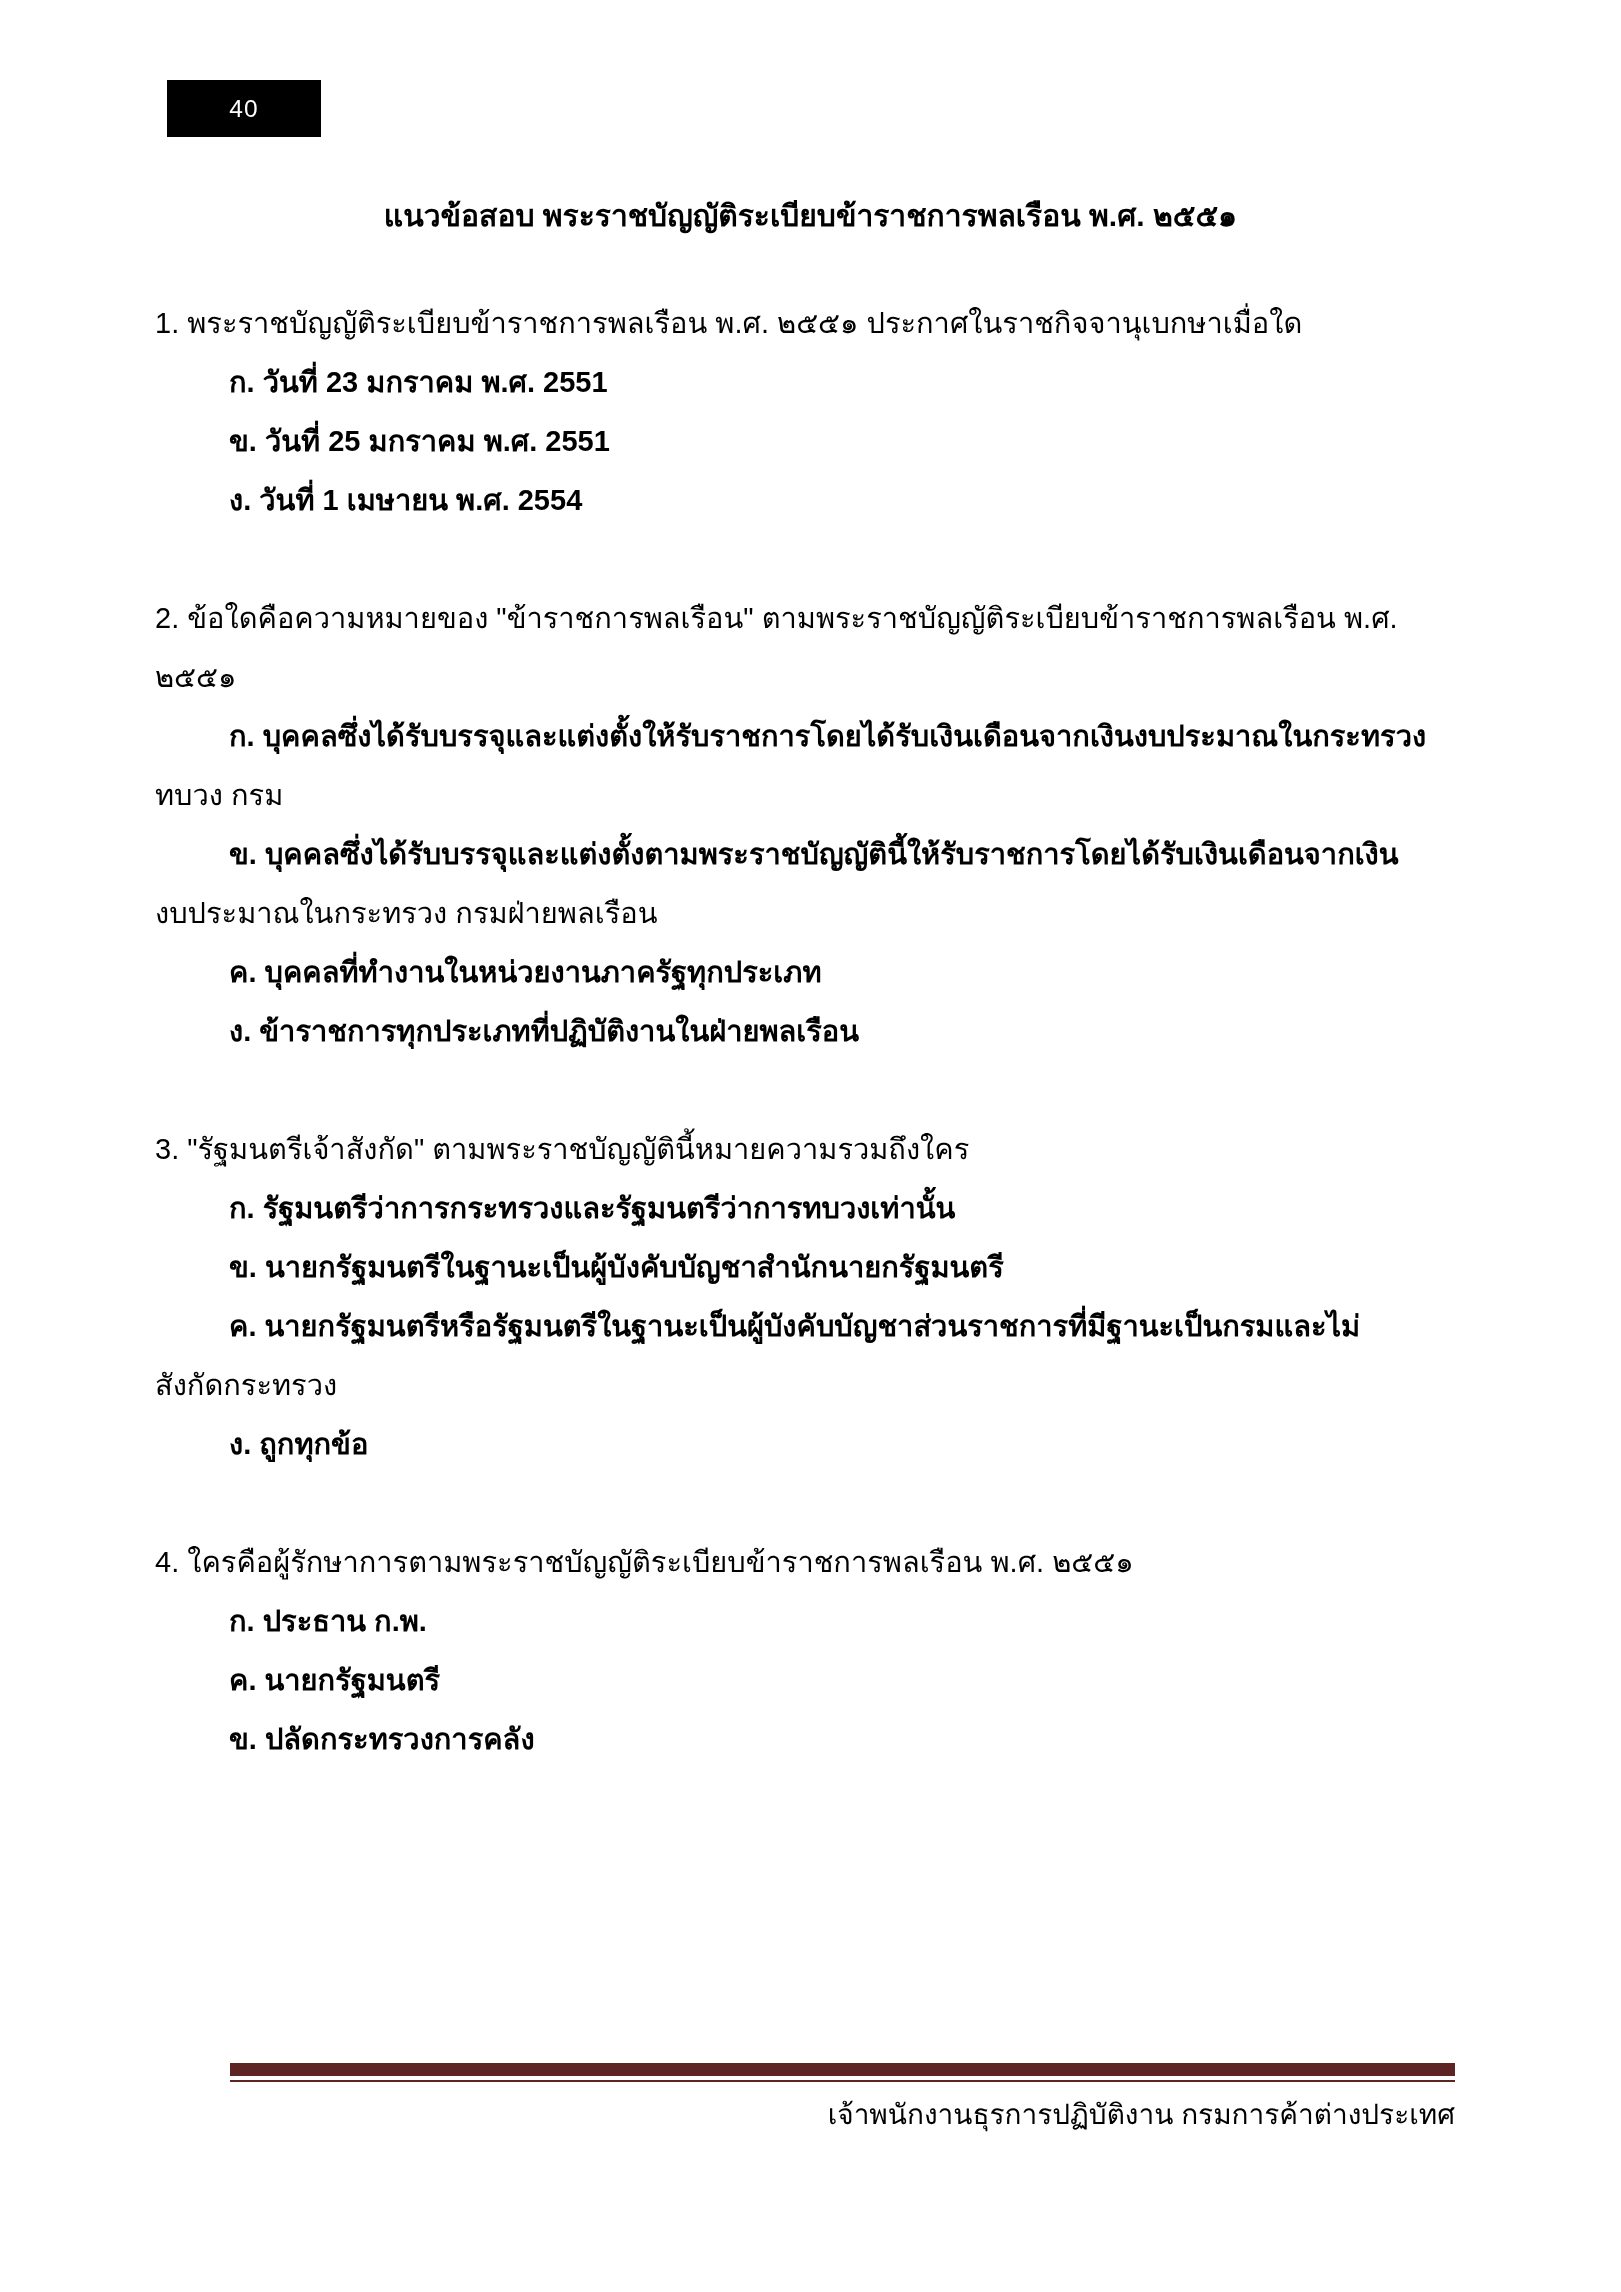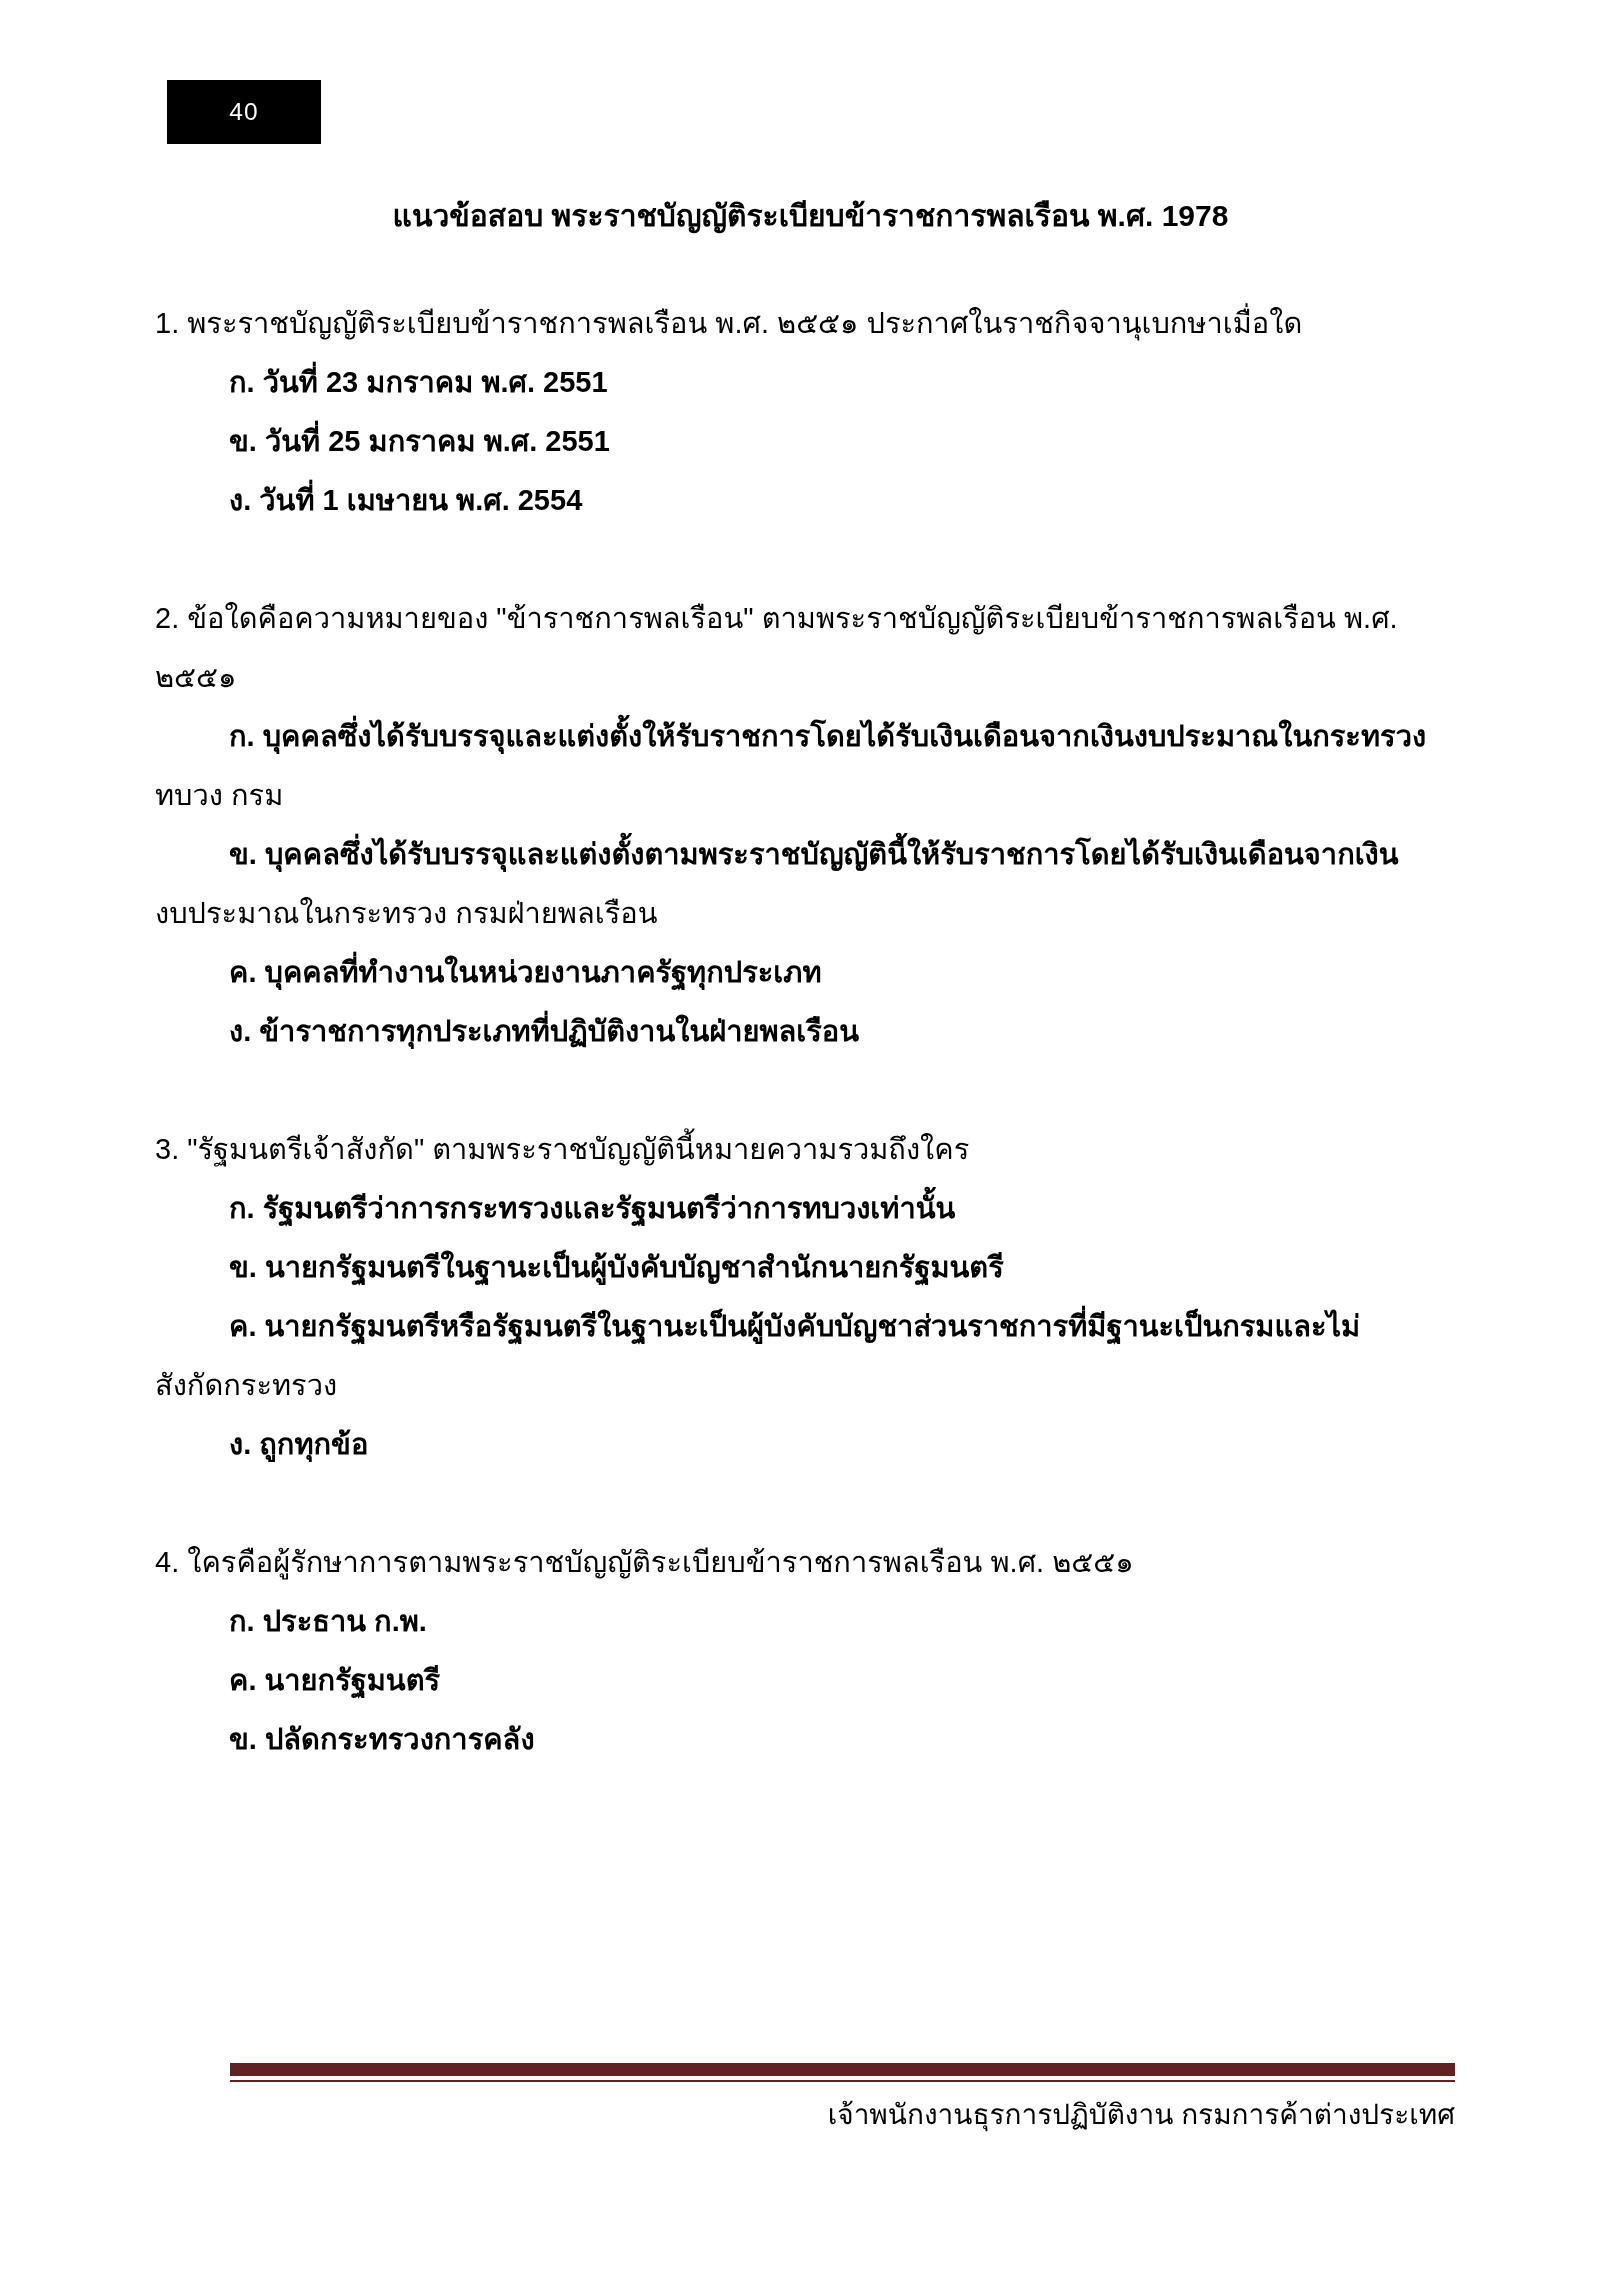--- a/index.html
+++ b/index.html
@@ -13,21 +13,21 @@
     height: 2293px;
     background: #ffffff;
     overflow: hidden;
   }
 
   .page-number-box {
     position: absolute;
     left: 167px;
     top: 80px;
     width: 154px;
-    height: 64px;
+    height: 57px;
     background: #000000;
     display: flex;
     align-items: center;
     justify-content: center;
   }
   .page-number-box .num {
     color: #ffffff;
     font-size: 24.5px;
     letter-spacing: 1px;
   }
@@ -76,21 +76,21 @@
 </style>
 </head>
 <body>
 
 <div class="page">
 
   <div class="page-number-box">
     <span class="num">40</span>
   </div>
 
-  <div class="doc-title">แนวข้อสอบ พระราชบัญญัติระเบียบข้าราชการพลเรือน พ.ศ. 1978</div>
+  <div class="doc-title">แนวข้อสอบ พระราชบัญญัติระเบียบข้าราชการพลเรือน พ.ศ. ๒๕๕๑</div>
 
   <div class="body-text" id="questions">
       <section class="question">
         <p class="para">1. พระราชบัญญัติระเบียบข้าราชการพลเรือน พ.ศ. ๒๕๕๑ ประกาศในราชกิจจานุเบกษาเมื่อใด</p>
         <p class="para indent">ก. วันที่ 23 มกราคม พ.ศ. 2551</p>
         <p class="para indent">ข. วันที่ 25 มกราคม พ.ศ. 2551</p>
         <p class="para indent">ง. วันที่ 1 เมษายน พ.ศ. 2554</p>
       </section>
       <section class="question">
         <p class="para">2. ข้อใดคือความหมายของ "ข้าราชการพลเรือน" ตามพระราชบัญญัติระเบียบข้าราชการพลเรือน พ.ศ.</p>

